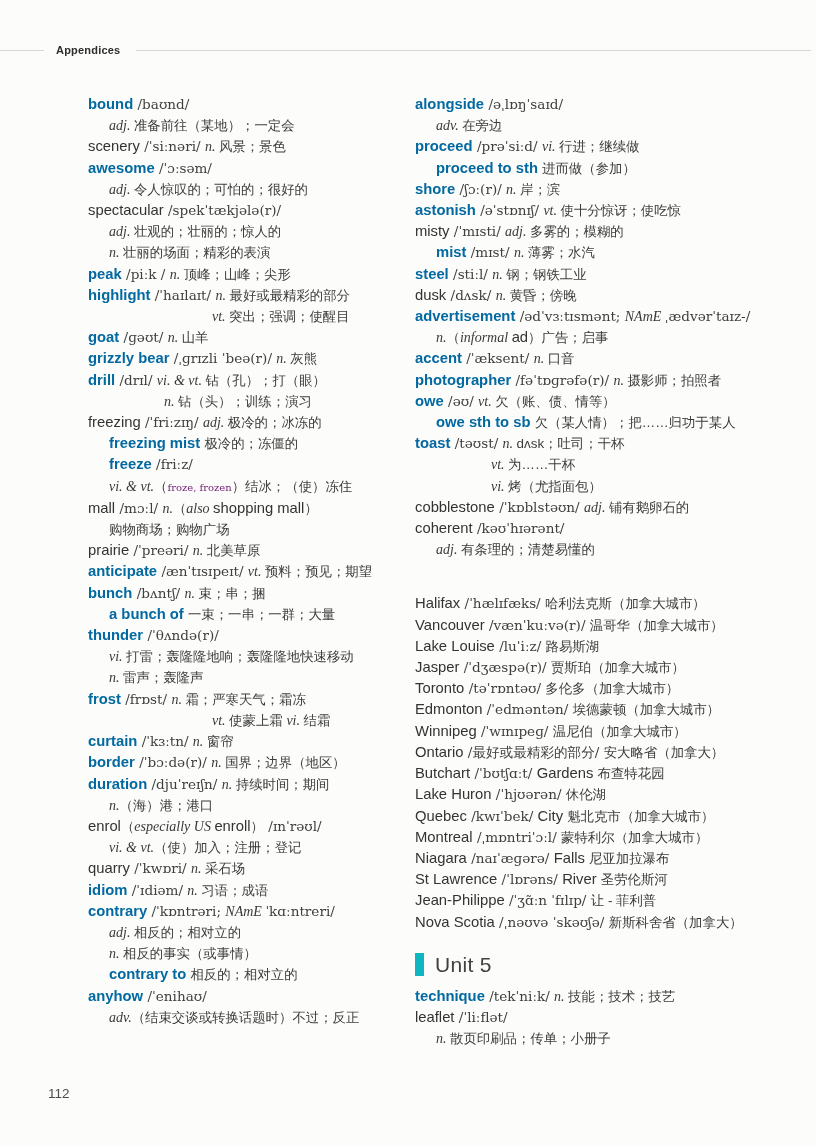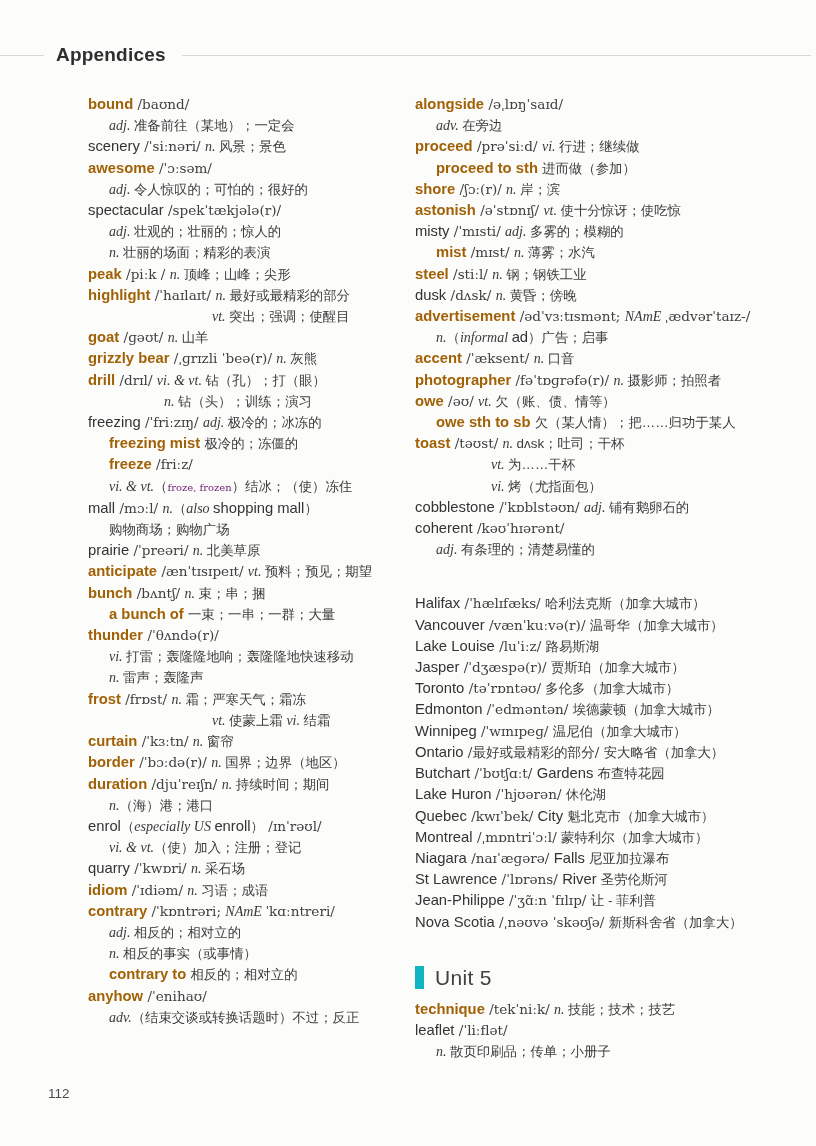--- a/index.html
+++ b/index.html
@@ -17,48 +17,48 @@
   }
   
   .header{
     position:absolute;top:44px;left:0;right:0;
     display:flex;align-items:center;
   }
   .rule{height:1px;background:#d7d7d4;}
   .rule-left{width:44px;margin-right:12px;}
   .rule-right{flex:1;margin-left:16px;margin-right:5px;}
   .header-title{
-    font-weight:bold;font-size:19px;color:#2e2e2e;
+    font-weight:bold;font-size:11px;color:#2e2e2e;
     letter-spacing:.2px;
   }
   
   .columns{
     position:absolute;top:94px;left:88px;right:24px;
     display:flex;
   }
   .col{font-size:14.2px;line-height:21.2px;}
   .col-left{width:327px;flex:none;}
   .col-right{flex:1;}
   .entry{margin:0;}
   .entry.gap-before{margin-top:33px;}
   .line{white-space:nowrap;}
   .ind1{padding-left:21px;}
   .ind2{padding-left:76px;}
   .ind3{padding-left:124px;}
   
-  .seg-b{font-family:"Liberation Sans",sans-serif;font-weight:bold;font-size:14.8px;color:#a16207;}
+  .seg-b{font-family:"Liberation Sans",sans-serif;font-weight:bold;font-size:14.8px;color:#0369a1;}
   .seg-r{font-family:"Liberation Sans",sans-serif;font-size:14.8px;color:#333;}
   .seg-ph{font-family:"DejaVu Serif","Liberation Serif",serif;font-size:13.6px;color:#3f3f3f;}
   .seg-i{font-family:"Liberation Serif","DejaVu Serif",serif;font-style:italic;font-size:14px;color:#3a3a3a;}
   .seg-s{font-family:"DejaVu Serif","Liberation Serif",serif;font-size:10px;color:#701a75;}
   .seg-cn{font-family:"Liberation Sans",sans-serif;font-size:13.4px;color:#3c3c3c;}
   
   .unit-heading{
     display:flex;align-items:center;
-    margin-top:29px;margin-bottom:5px;height:32px;
+    margin-top:16px;margin-bottom:5px;height:32px;
   }
   .unit-bar{width:9px;height:23px;margin-right:11px;}
   .unit-label{font-size:21px;color:#404040;letter-spacing:.3px;}
   
   .page-number{
     position:absolute;left:48px;top:1086px;
     font-size:13.5px;color:#4c4c4c;
   }
 </style>
 </head>

